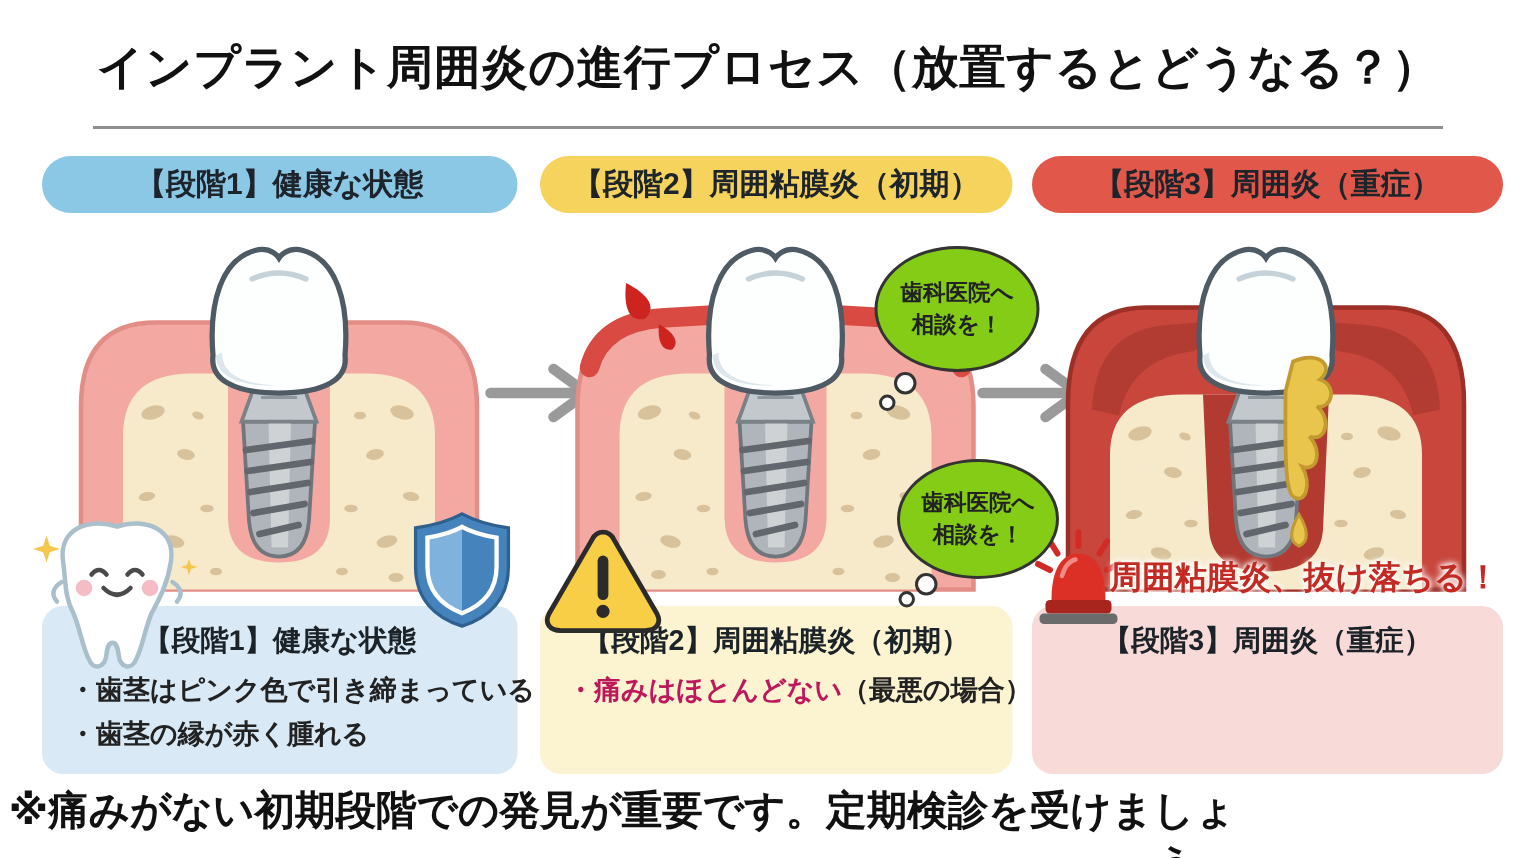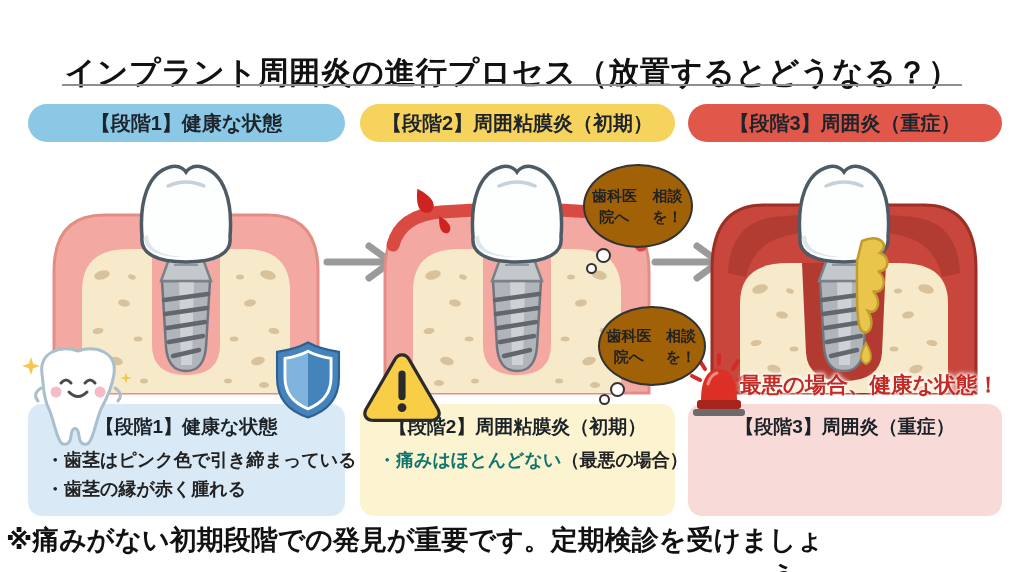--- a/index.html
+++ b/index.html
@@ -3,39 +3,39 @@
 <meta charset="utf-8">
 <style>
   html,body{margin:0;padding:0;background:#e9e9e9;}
   #canvas{
     position:relative;width:1024px;height:572px;background:#ffffff;
     font-family:"Liberation Sans","DejaVu Sans",sans-serif;overflow:hidden;
     margin:0 auto;
   }
   .abs{position:absolute;}
   
-  #title{left:0;top:24px;width:1024px;text-align:center;font-size:31px;font-weight:900;color:#111;letter-spacing:0.5px;margin-top:28px;}
+  #title{left:0;top:24px;width:1024px;text-align:center;font-size:31px;font-weight:900;color:#111;letter-spacing:0.5px;}
   #title-rule{left:62px;top:84px;width:900px;height:2px;background:#8f8f8f;}
   
   .pill{height:38px;border-radius:20px;text-align:center;line-height:38px;font-size:20px;font-weight:800;color:#1d242b;}
   #pill1{left:28px;top:104px;width:317px;background:#8bc8e6;}
   #pill2{left:360px;top:104px;width:315px;background:#f6d35c;}
   #pill3{left:688px;top:104px;width:314px;background:#e15749;}
   
   .arrow{width:80px;height:40px;}
   #arrow1{left:322px;top:242px;}
   #arrow2{left:650px;top:242px;}
   
   .illus{width:300px;height:250px;}
   #illus1{left:36px;top:153px;}
   #illus2{left:367px;top:153px;}
   #illus3{left:694px;top:153px;}
   
-  .bubble{background:#a16207;border:2.5px solid #333;border-radius:50%;
-    display:flex;align-items:center;justify-content:center;
+  .bubble{background:#84cc16;border:2.5px solid #333;border-radius:50%;
+    display:flex;flex-direction:column;align-items:center;justify-content:center;
     font-size:15px;font-weight:800;color:#222;line-height:1.4;z-index:6;text-align:center;}
   #bubble1{left:583px;top:164px;width:106px;height:80px;}
   #bubble2{left:598px;top:306px;width:104px;height:76px;}
   .tail-dot{background:#fff;border:2px solid #333;border-radius:50%;z-index:6;}
   #b1dot1{left:596px;top:248px;width:11px;height:11px;}
   #b1dot2{left:586px;top:263px;width:7px;height:7px;}
   #b2dot1{left:610px;top:382px;width:11px;height:11px;}
   #b2dot2{left:599px;top:394px;width:7px;height:7px;}
   
   #mascot{left:22px;top:338px;width:112px;height:124px;z-index:5;}
@@ -45,21 +45,21 @@
   
   #alert-text{left:740px;top:370px;width:270px;font-size:21.5px;font-weight:900;color:#c42a24;
     text-shadow:0 0 3px #fff,0 0 5px #fff,0 0 6px #fff;z-index:5;}
   
   .box{border-radius:14px;padding:10px 12px 8px 12px;box-sizing:border-box;height:112px;}
   #box1{left:28px;top:404px;width:317px;background:#d9eaf6;}
   #box2{left:360px;top:404px;width:315px;background:#fcf3d0;}
   #box3{left:688px;top:404px;width:314px;background:#f8dbd8;}
   .box-title{text-align:center;font-size:19px;font-weight:900;color:#1b2228;margin-bottom:6px;}
   .bullet{font-size:18px;font-weight:700;color:#222;line-height:1.6;padding-left:6px;white-space:nowrap;}
-  .bullet .hl{color:#0f766e;font-family:Liberation Mono, monospace;}
+  .bullet .hl{color:#be185d;font-family:Liberation Mono, monospace;}
   
   #footer{left:0;top:522px;width:824px;text-align:right;font-size:27px;font-weight:900;color:#111;}
 </style>
 </head>
 <body>
 
 <div id="canvas">
 
   <div id="title" class="abs">インプラント周囲炎の進行プロセス（放置するとどうなる？）</div>
   <div id="title-rule" class="abs"></div>
@@ -251,21 +251,21 @@
       <line x1="12" y1="9" x2="17" y2="17"></line>
       <line x1="50" y1="9" x2="45" y2="17"></line>
       <line x1="4" y1="24" x2="12" y2="28"></line>
       <line x1="58" y1="24" x2="50" y2="28"></line>
     </g>
     <path d="M13,48 C13,27 20,17 31,17 C42,17 49,27 49,48 Z" fill="#dc3027"></path>
     <path d="M20,32 C22,25 25,22 29,21" stroke="#f08a84" stroke-width="3" fill="none" stroke-linecap="round"></path>
     <rect x="9" y="48" width="44" height="9" rx="3" fill="#a8251d"></rect>
     <rect x="5" y="57" width="52" height="7" rx="3" fill="#6b6b6b"></rect>
   </svg>
-  <div id="alert-text" class="abs">最悪の場合、健康な状態！</div>
+  <div id="alert-text" class="abs">周囲粘膜炎、抜け落ちる！</div>
 
   <div id="box1" class="abs box">
     <div class="box-title">【段階1】健康な状態</div>
     <div class="bullet">・歯茎はピンク色で引き締まっている</div>
     <div class="bullet">・歯茎の縁が赤く腫れる</div>
   </div>
   <div id="box2" class="abs box">
     <div class="box-title">【段階2】周囲粘膜炎（初期）</div>
     <div class="bullet"><span class="hl">・痛みはほとんどない</span><span>（最悪の場合）</span></div>
   </div>

